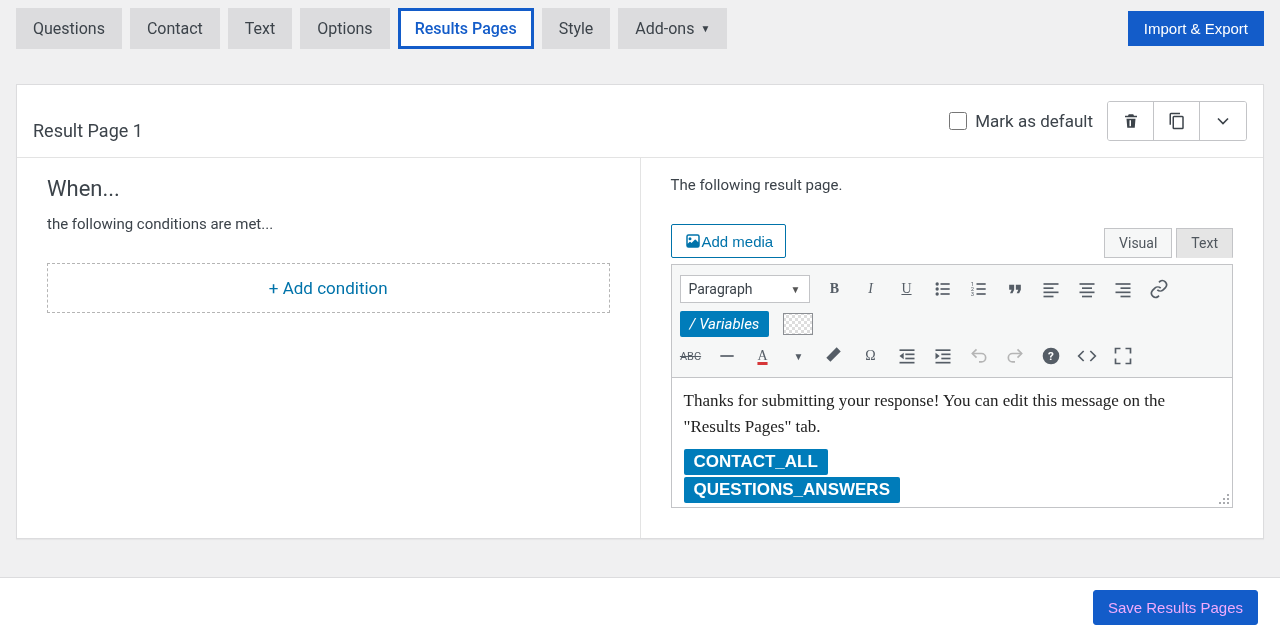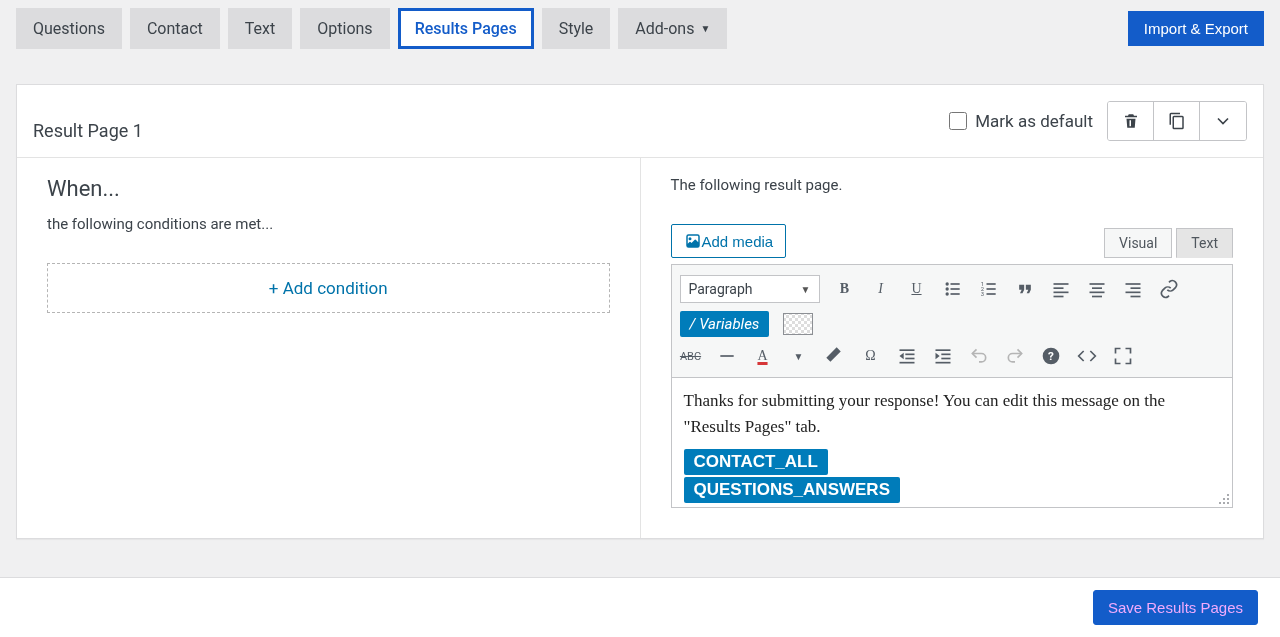--- a/index.html
+++ b/index.html
@@ -187,21 +187,21 @@
     padding: 6px 8px;
   }
   .toolbar-row {
     display: flex;
     align-items: center;
     gap: 14px;
     flex-wrap: wrap;
     padding: 4px 0;
   }
   .format-select {
-    width: 140px;
+    width: 130px;
     height: 28px;
     border: 1px solid #c3c4c7;
     background: #fff;
     padding: 0 8px;
     color: #3c434a;
     font-size: 14px;
     display: flex;
     align-items: center;
     justify-content: space-between;
   }

